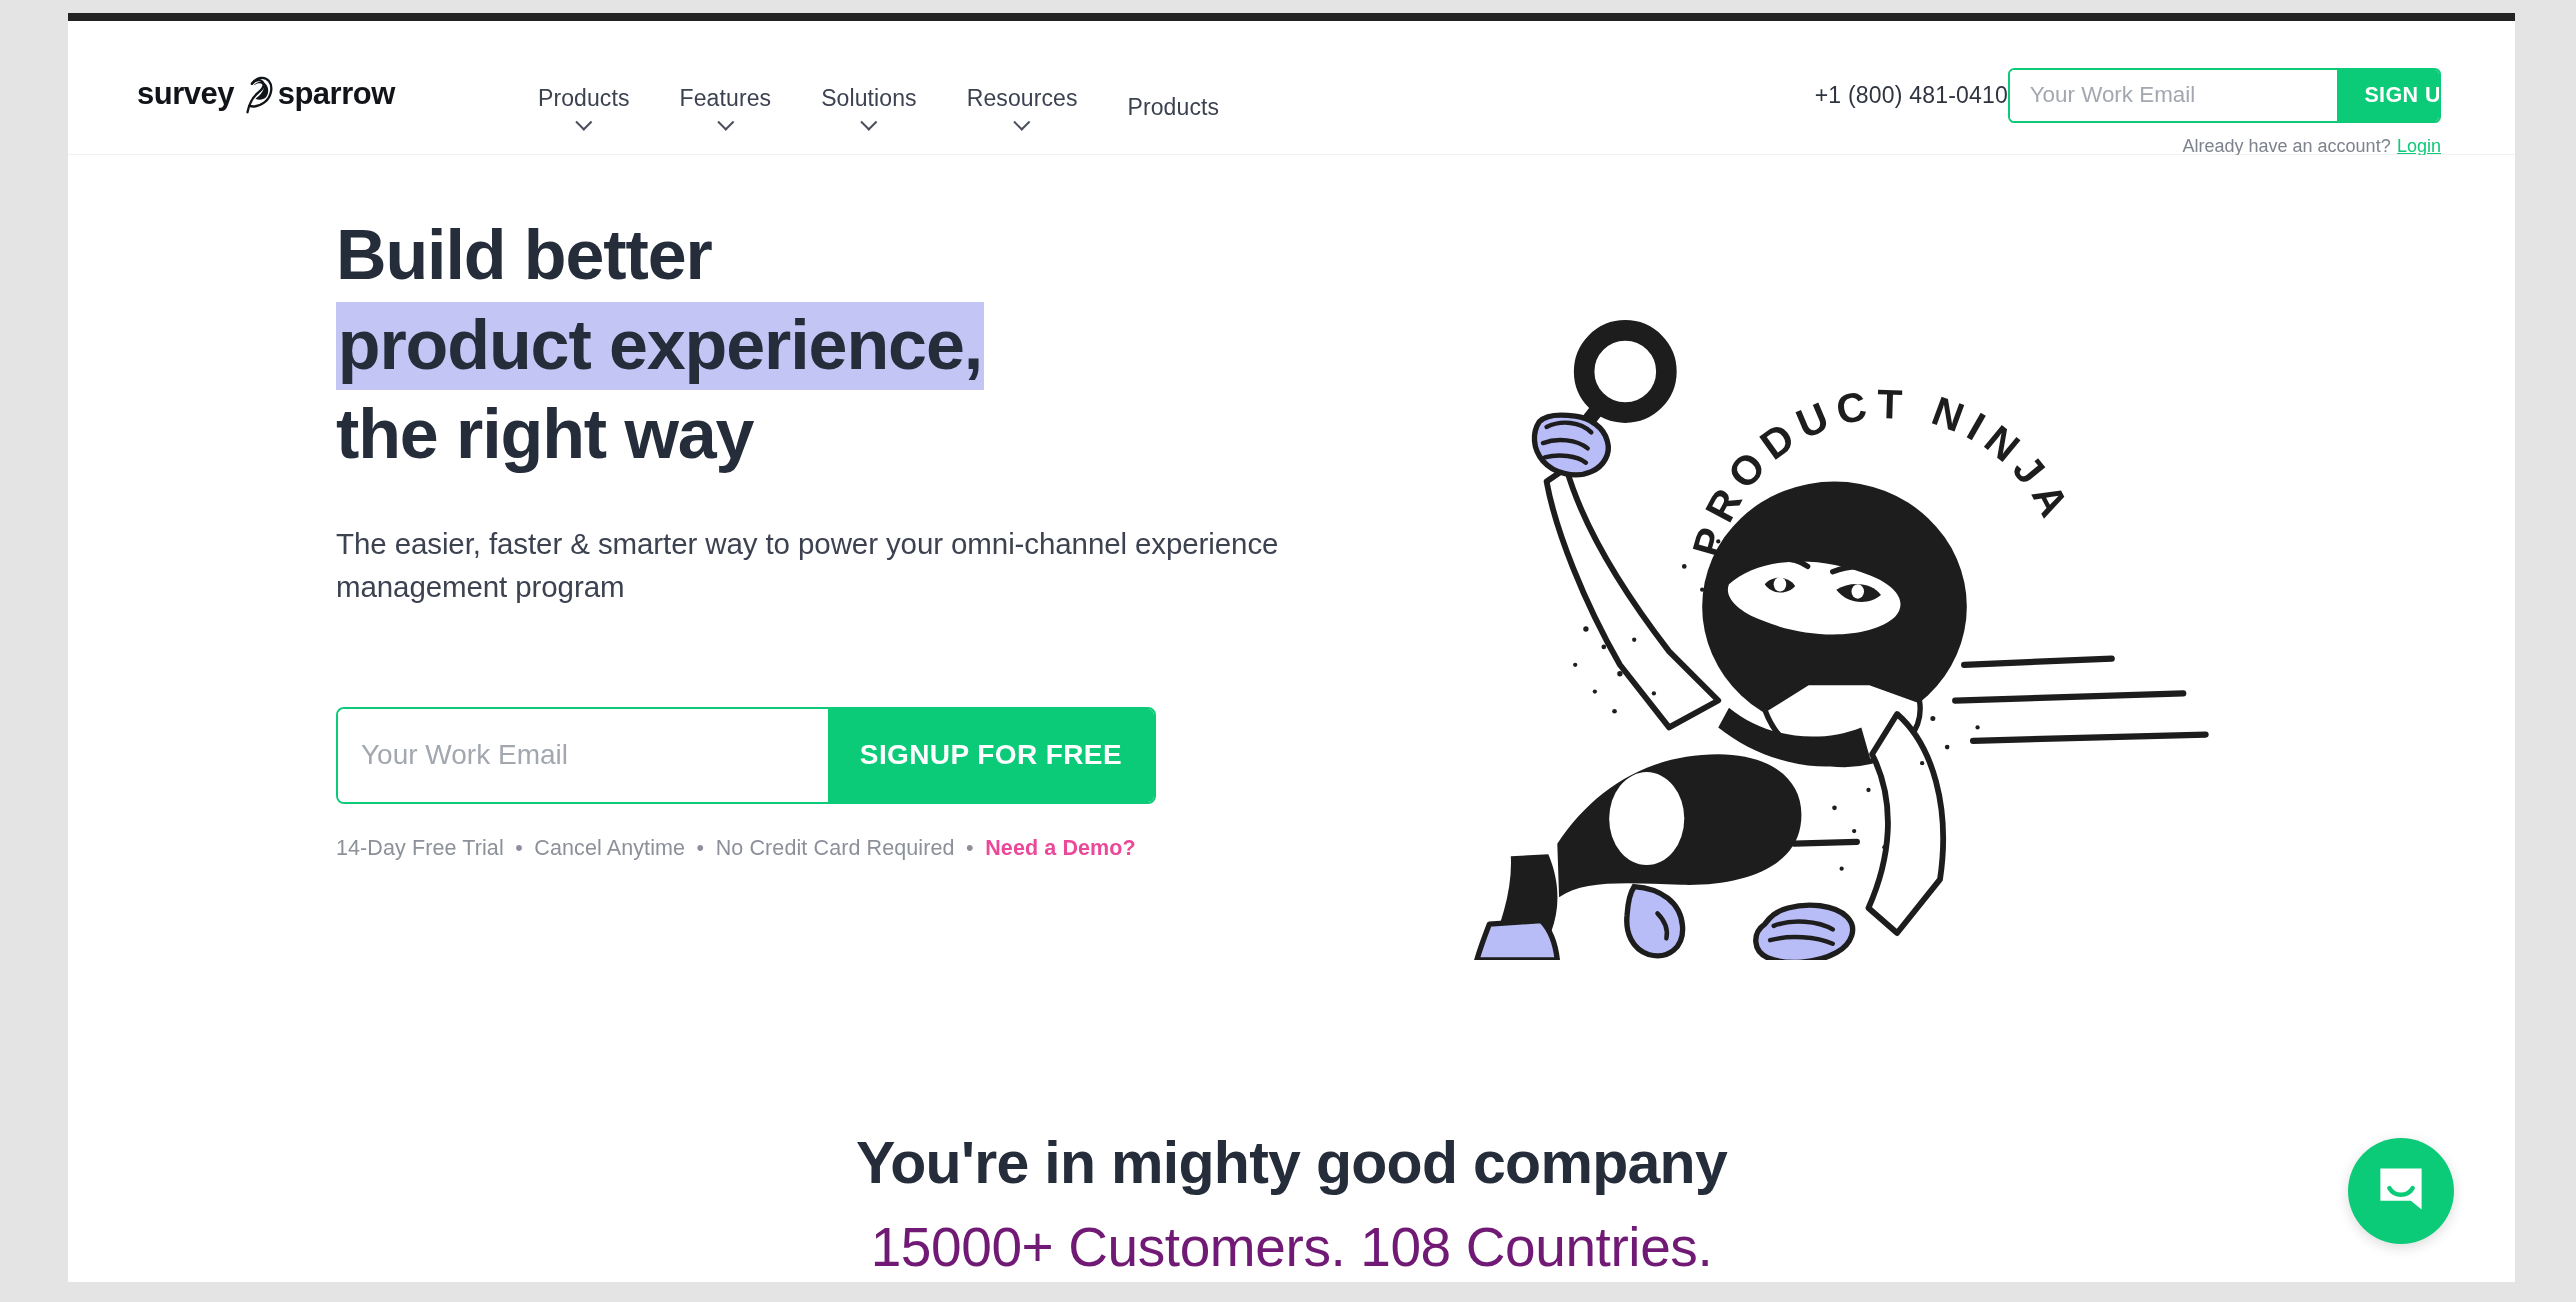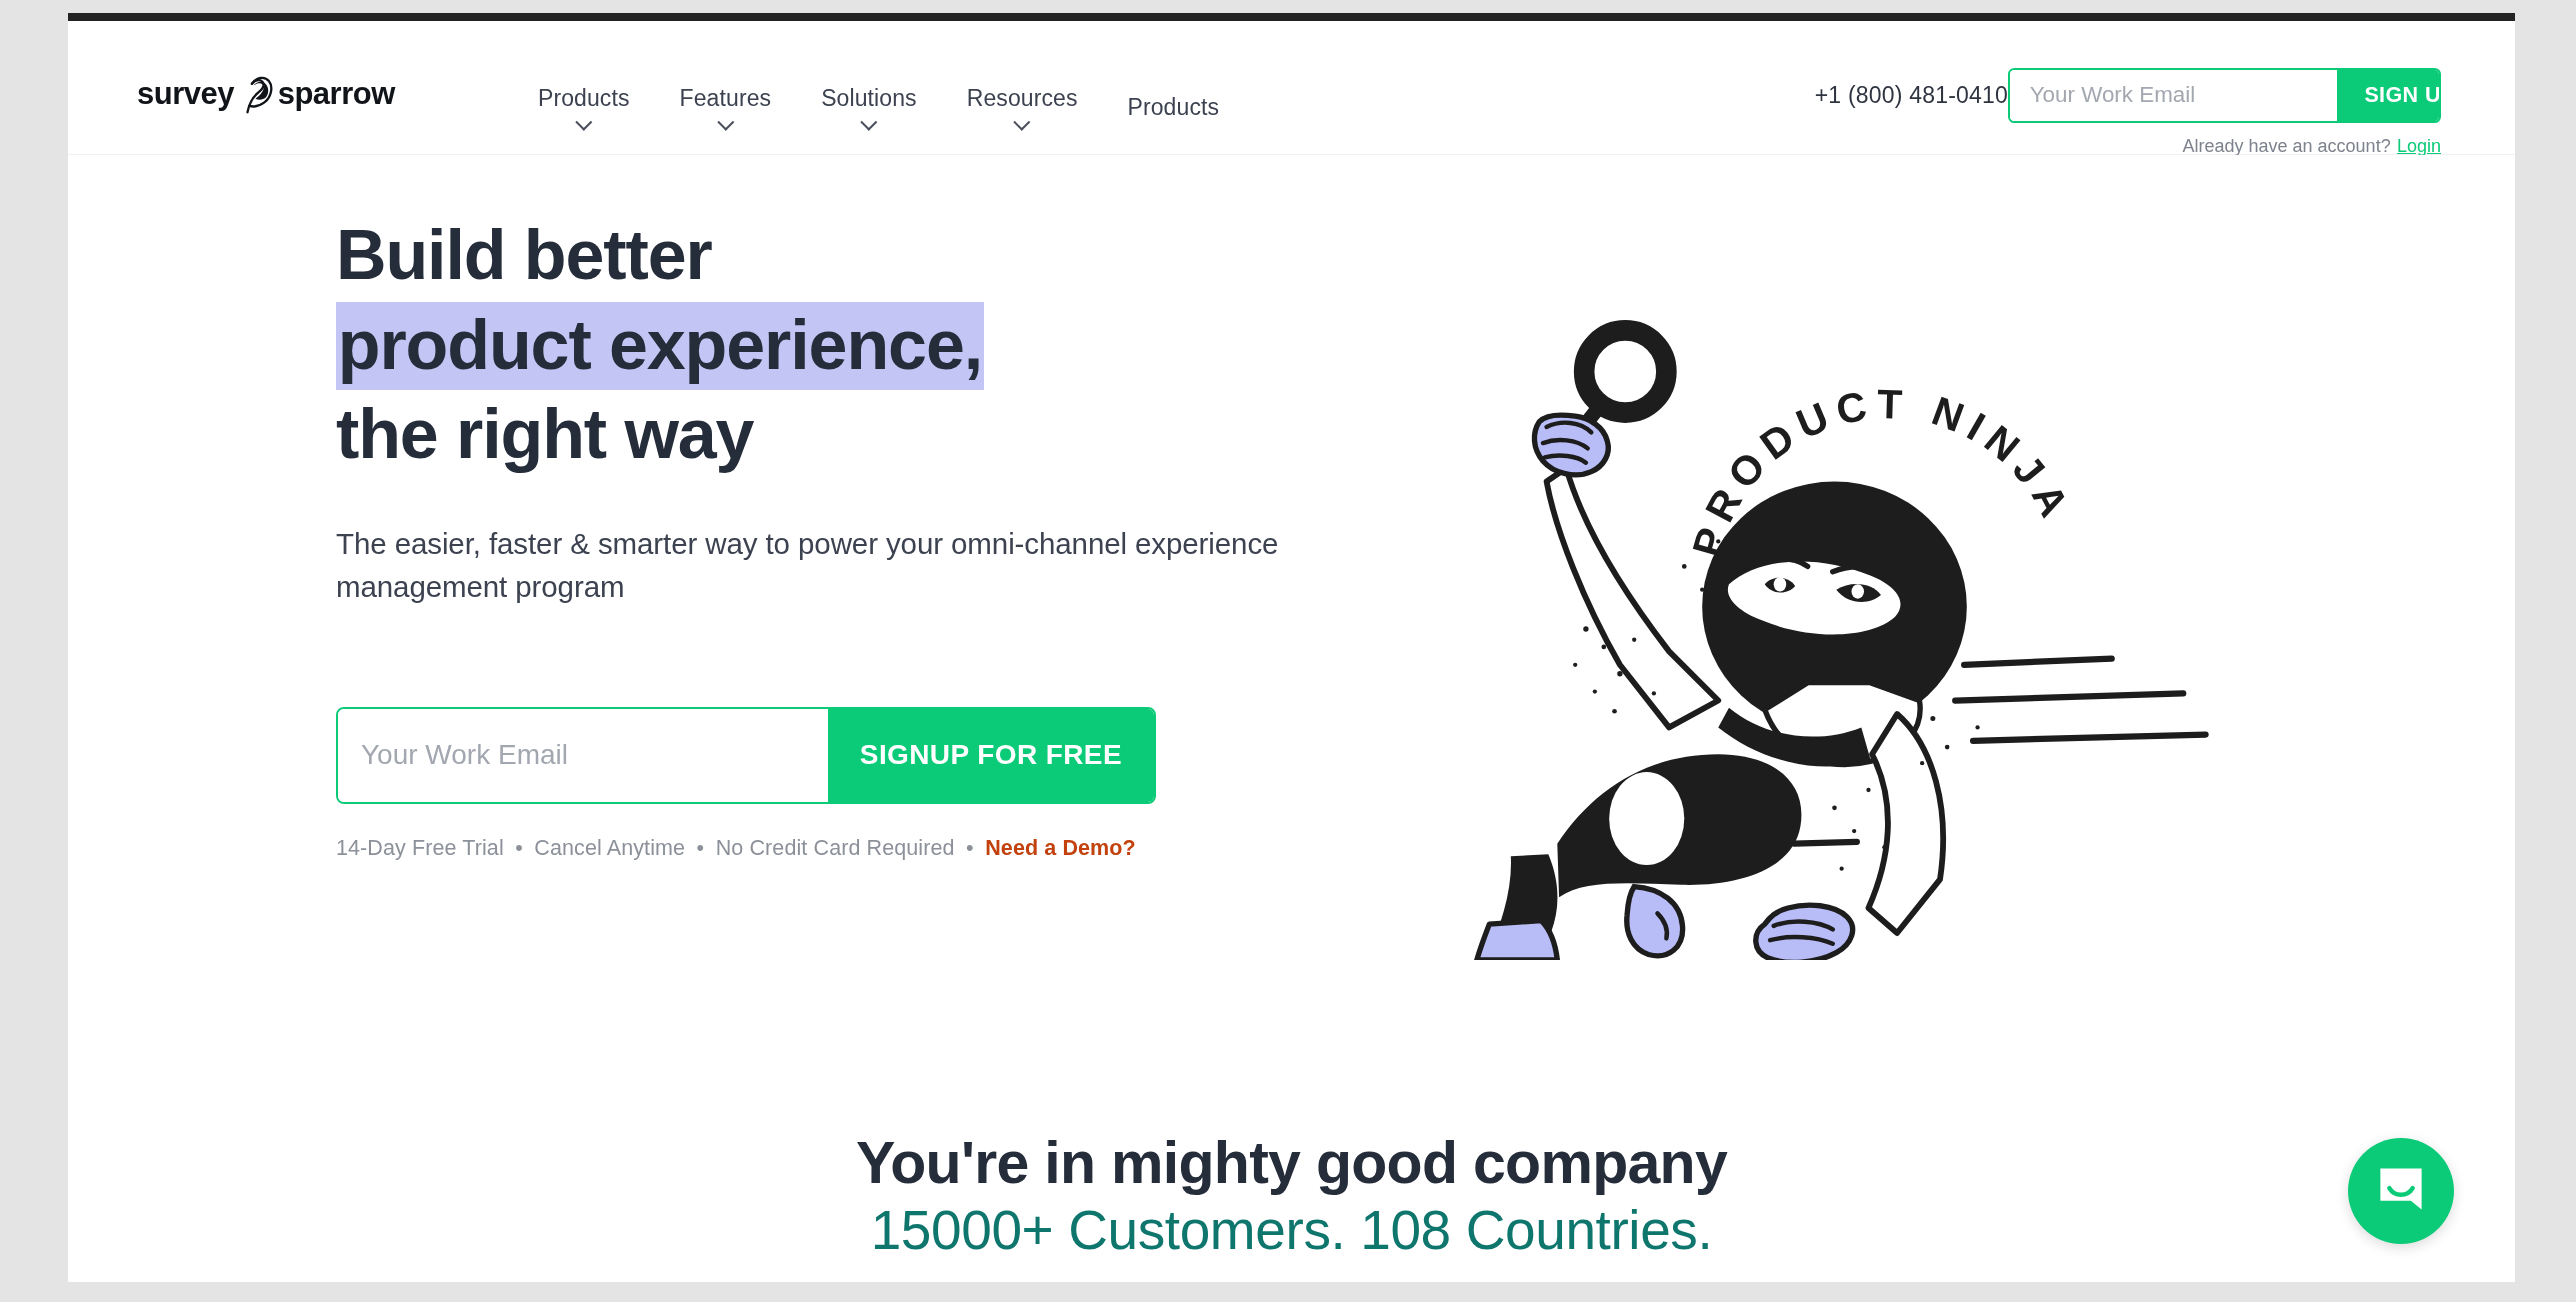--- a/index.html
+++ b/index.html
@@ -251,21 +251,21 @@
     white-space: nowrap;
   }
   .trial-line {
     margin-top: 32px;
     font-size: 21.5px;
     color: #8b9099;
     letter-spacing: 0.1px;
     white-space: nowrap;
   }
   .trial-line .demo {
-    color: #c2410c;
+    color: #ec4899;
     font-weight: bold;
     cursor: pointer;
     text-align: right;
   }
   .trial-line .sep { margin: 0 5.4px; }
 
   
   .hero-art {
     position: absolute;
     left: 1382px;
@@ -285,24 +285,24 @@
   .sp-title {
     font-size: 59px;
     font-weight: bold;
     color: #252c3a;
     letter-spacing: -0.7px;
     line-height: 1.12;
   }
   .sp-sub {
     font-size: 55px;
     font-weight: normal;
-    color: #0f766e;
+    color: #701a75;
     letter-spacing: -0.4px;
     line-height: 1.2;
-    margin-top: 1px;
+    margin-top: 18px;
   }
 
   
   .chat-widget {
     position: absolute;
     right: 61px;
     bottom: 38px;
     width: 106px;
     height: 106px;
     border-radius: 50%;

